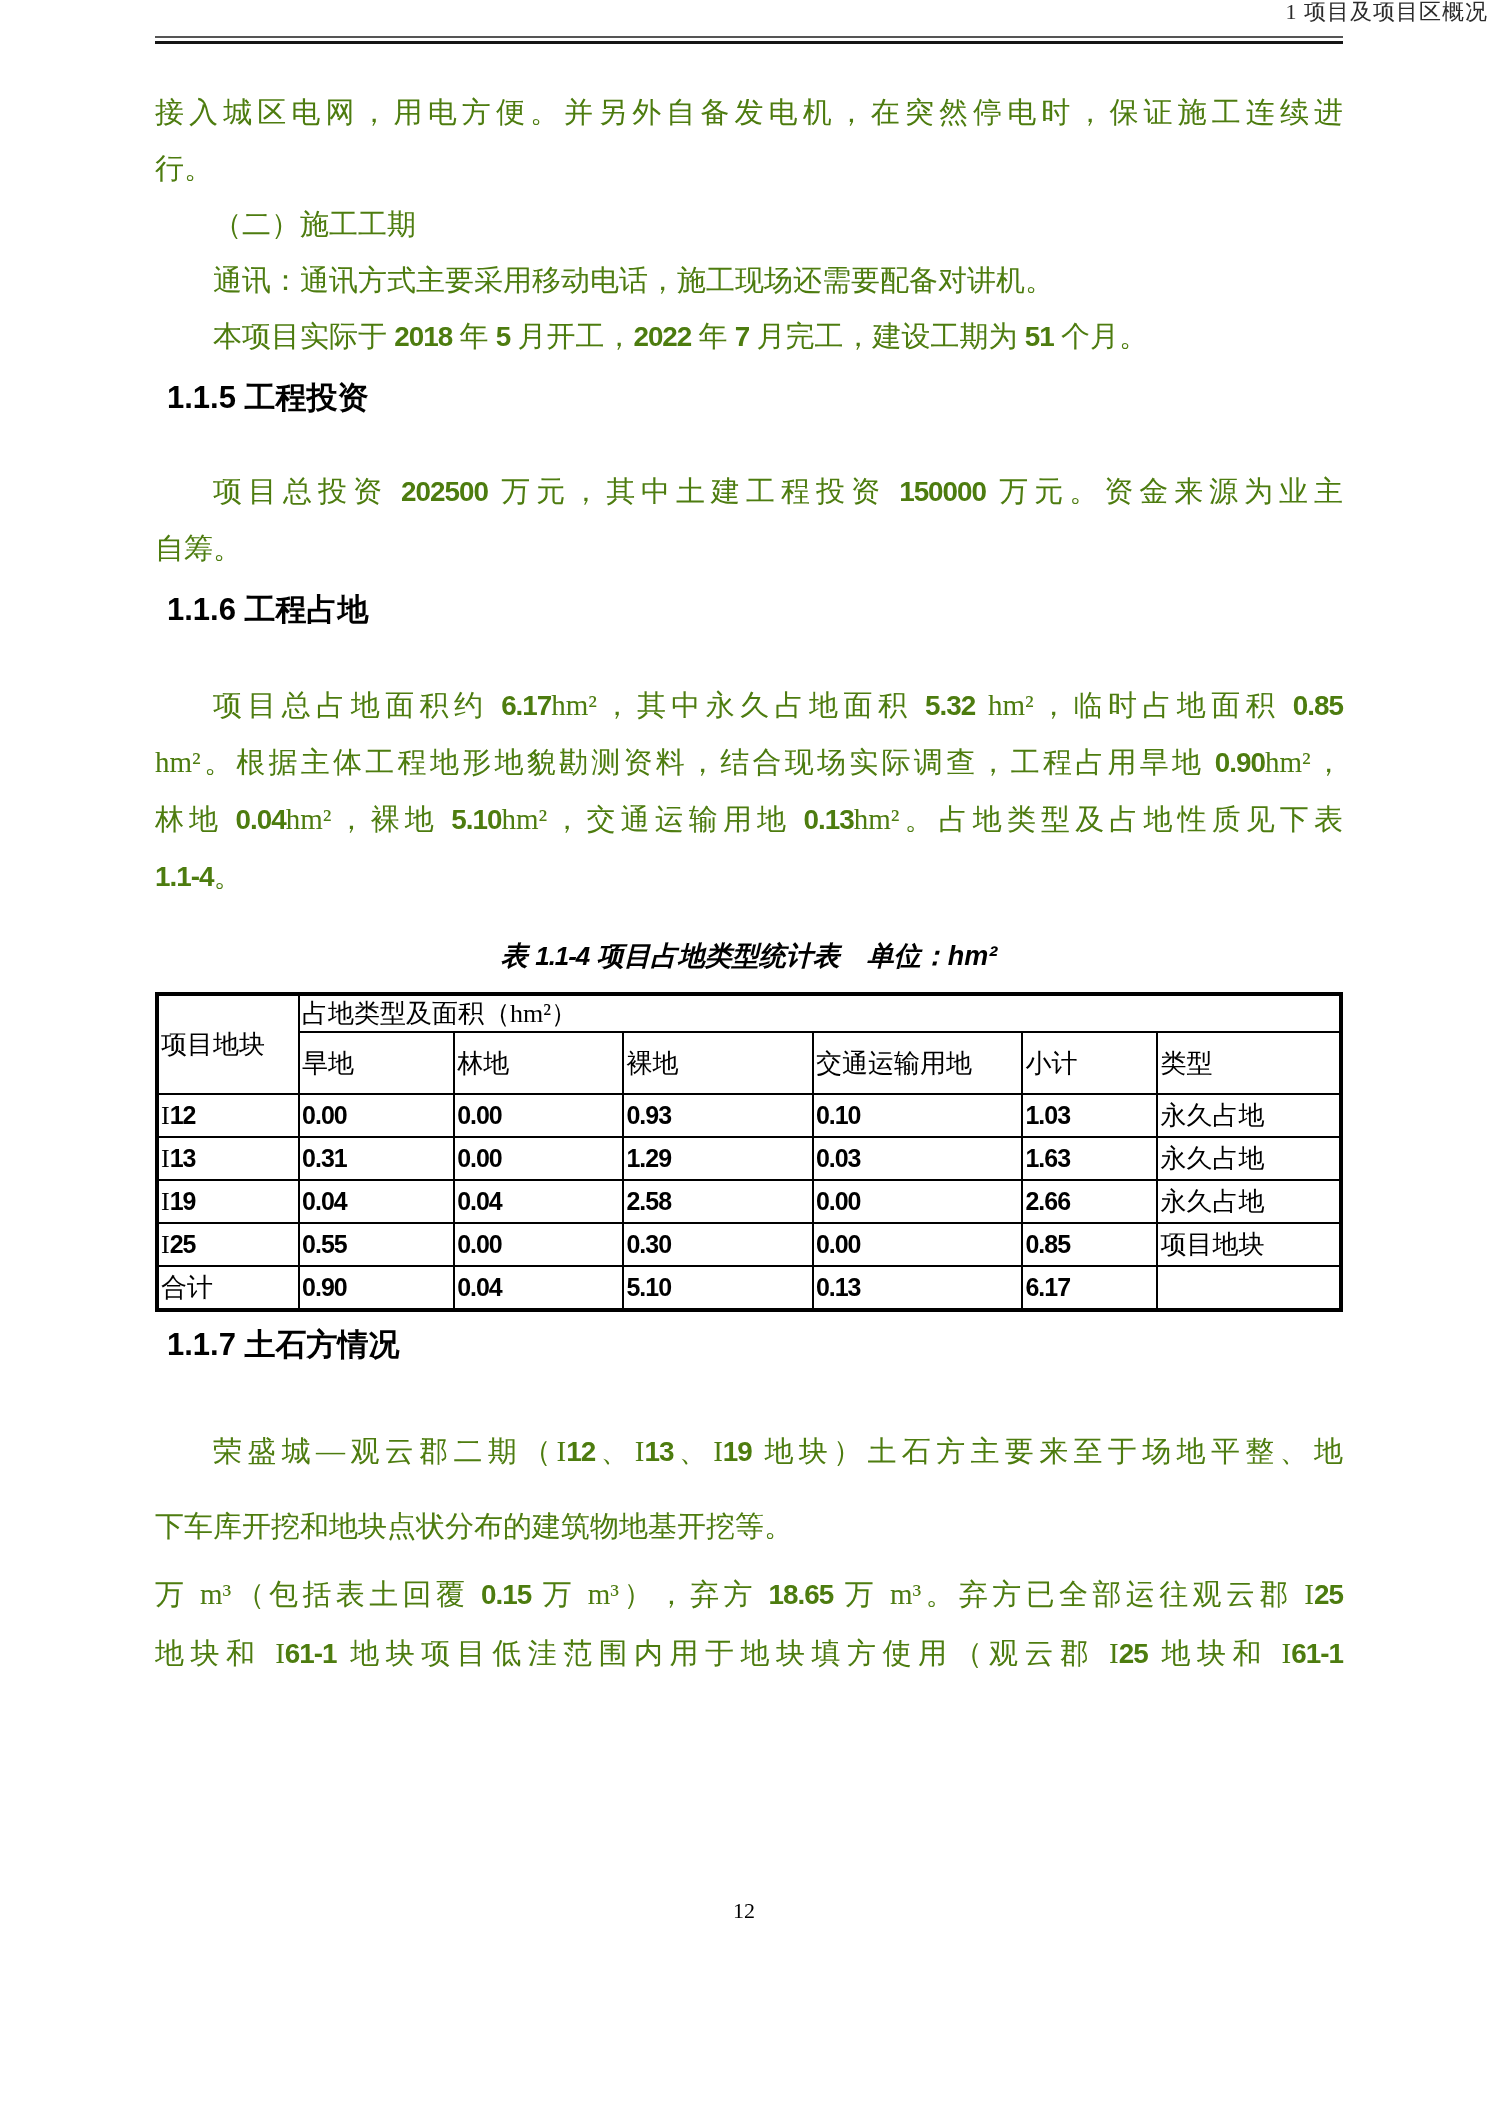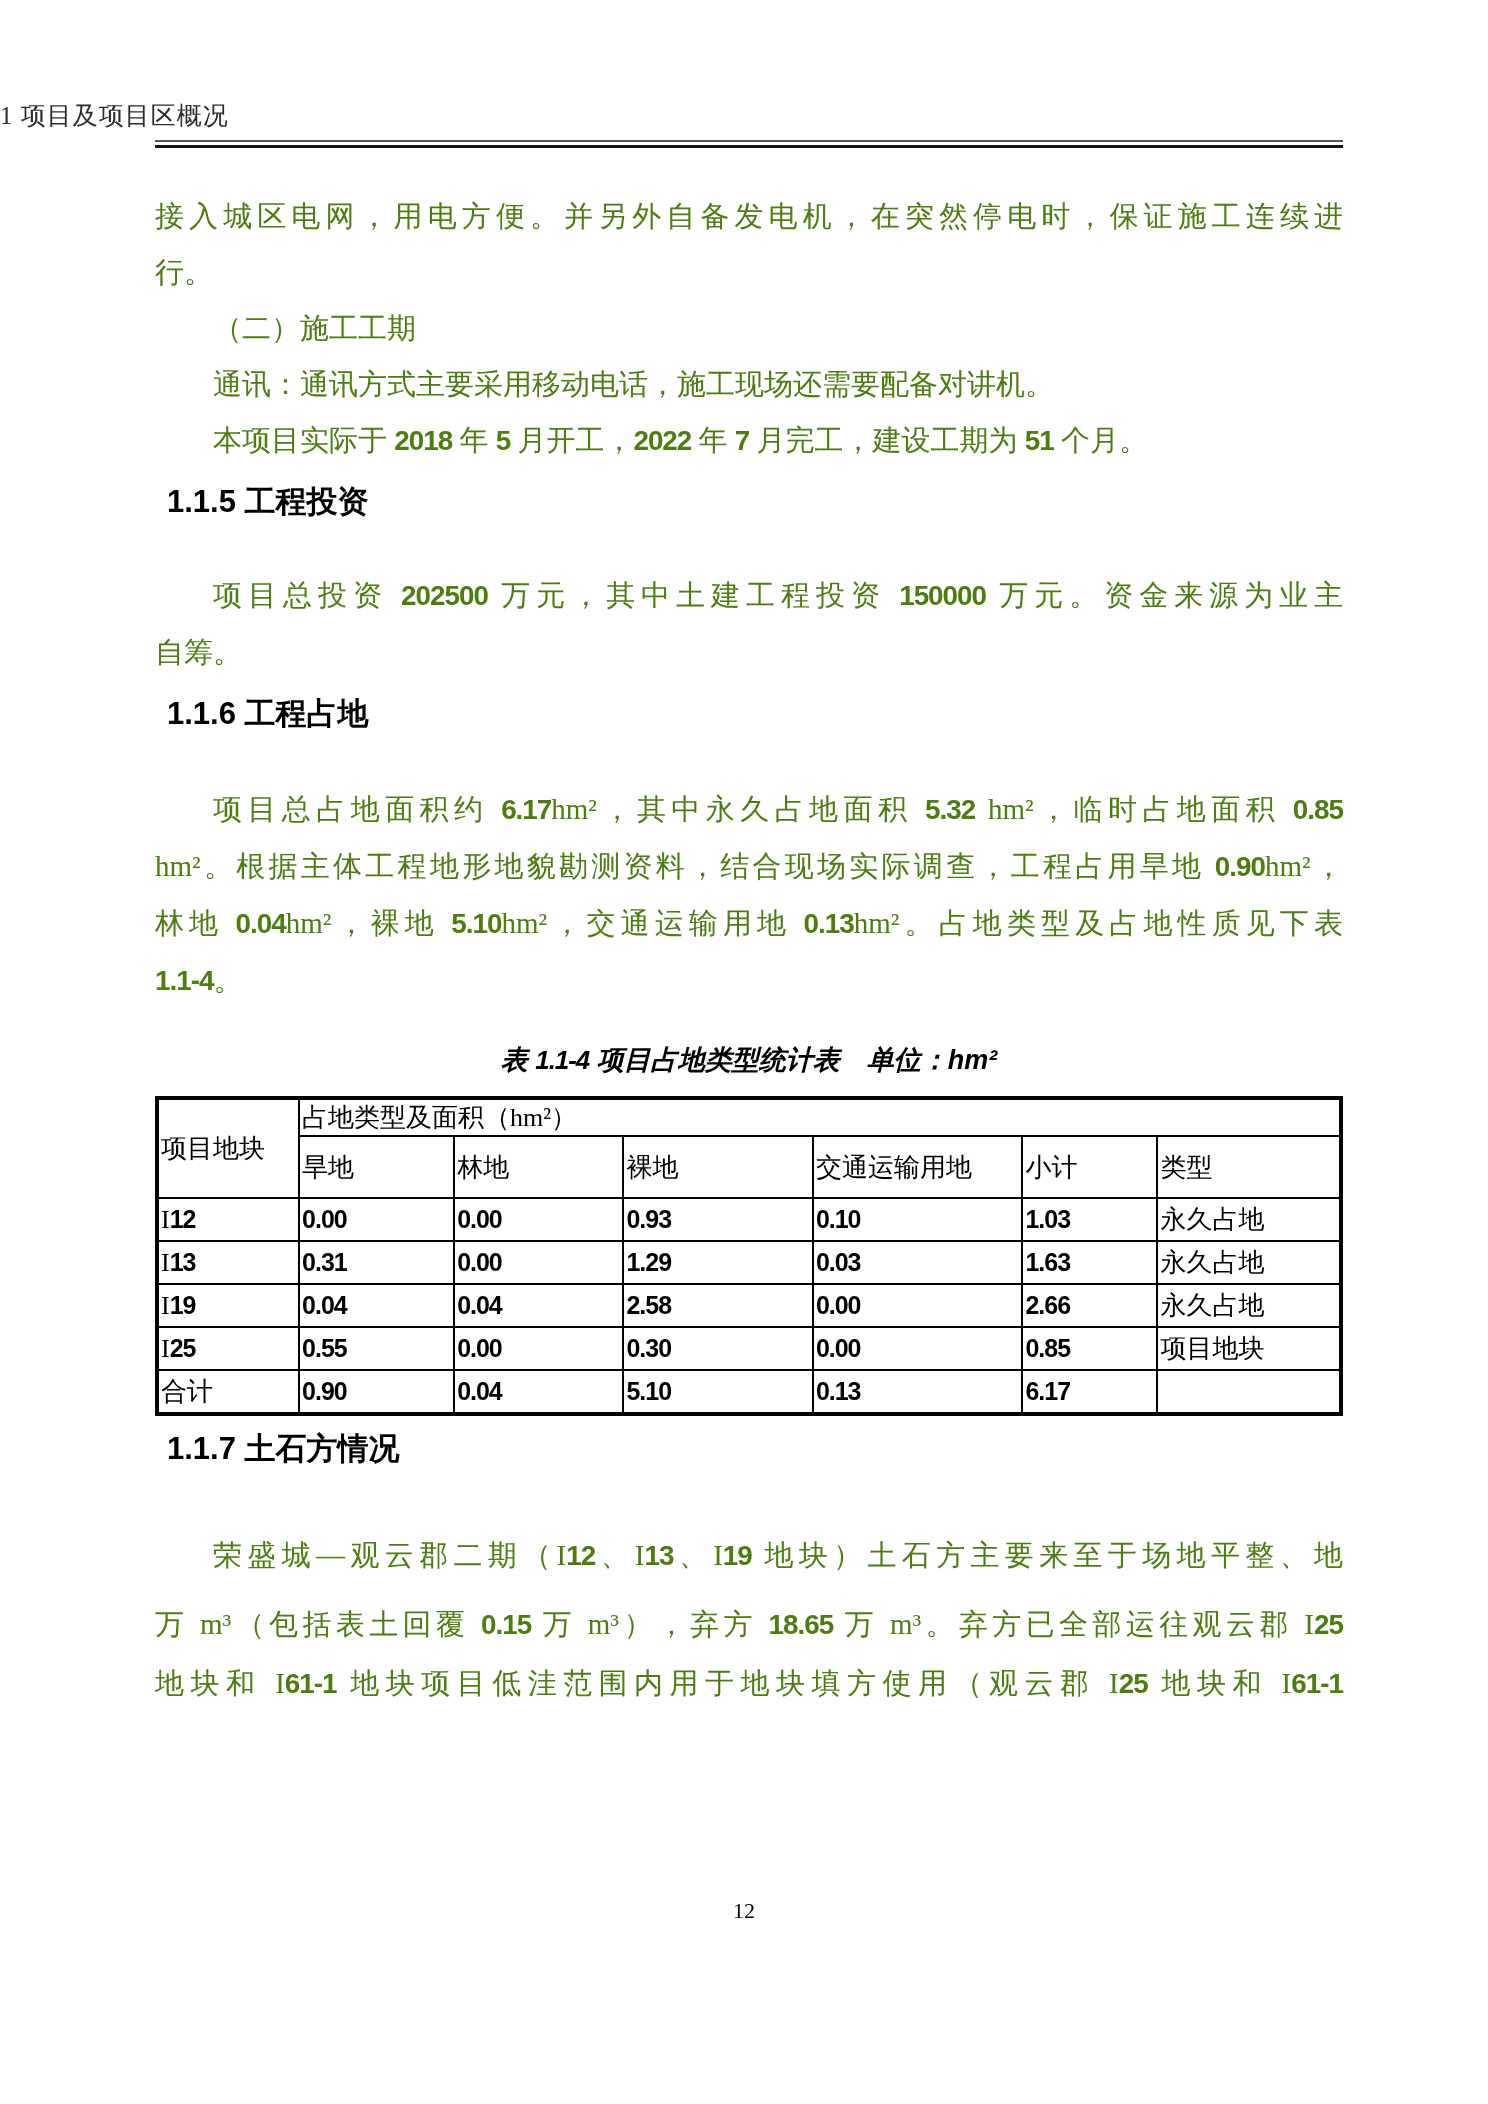--- a/index.html
+++ b/index.html
@@ -9,23 +9,22 @@
     margin:0 auto;
     background:#ffffff;
     color:#000;
     font-family:"Liberation Serif","DejaVu Serif",serif;
     overflow:hidden;
   }
   .content{padding:0 145px 0 155px;}
 
   
   .header-title{
-    padding-top:104px;
-    text-align:left;
-    font-size:25px;
+    text-align:right;
+    font-size:22px;
     line-height:24px;
     color:#2b2b2b;
     letter-spacing:1px;
   }
   .header-rule{
     margin-top:12px;
     height:3px;
     border-top:2px solid #555;
     border-bottom:3px solid #151515;
   }
@@ -206,20 +205,21 @@
         <td><span class="num">6.17</span></td>
         <td></td>
       </tr>
     </tbody>
       </table>
 
     <h2 class="doc-heading h-117">1.1.7 土石方情况</h2>
 
     <div class="para sec-p7">
       <div class="line wrapfill indent">荣盛城—观云郡二期（I<span class="num">12</span>、I<span class="num">13</span>、I<span class="num">19</span> 地块）土石方主要来至于场地平整、地</div>
+      <div class="line">下车库开挖和地块点状分布的建筑物地基开挖等。</div>
     </div>
 
     <div class="para sec-p8">
       <div class="line wrapfill">万 m³（包括表土回覆 <span class="num">0.15</span> 万 m³），弃方 <span class="num">18.65</span> 万 m³。弃方已全部运往观云郡 I<span class="num">25</span></div>
       <div class="line wrapfill">地块和 I<span class="num">61-1</span> 地块项目低洼范围内用于地块填方使用（观云郡 I<span class="num">25</span> 地块和 I<span class="num">61-1</span></div>
     </div>
 
   </div>
 
   <div class="footer">12</div>

